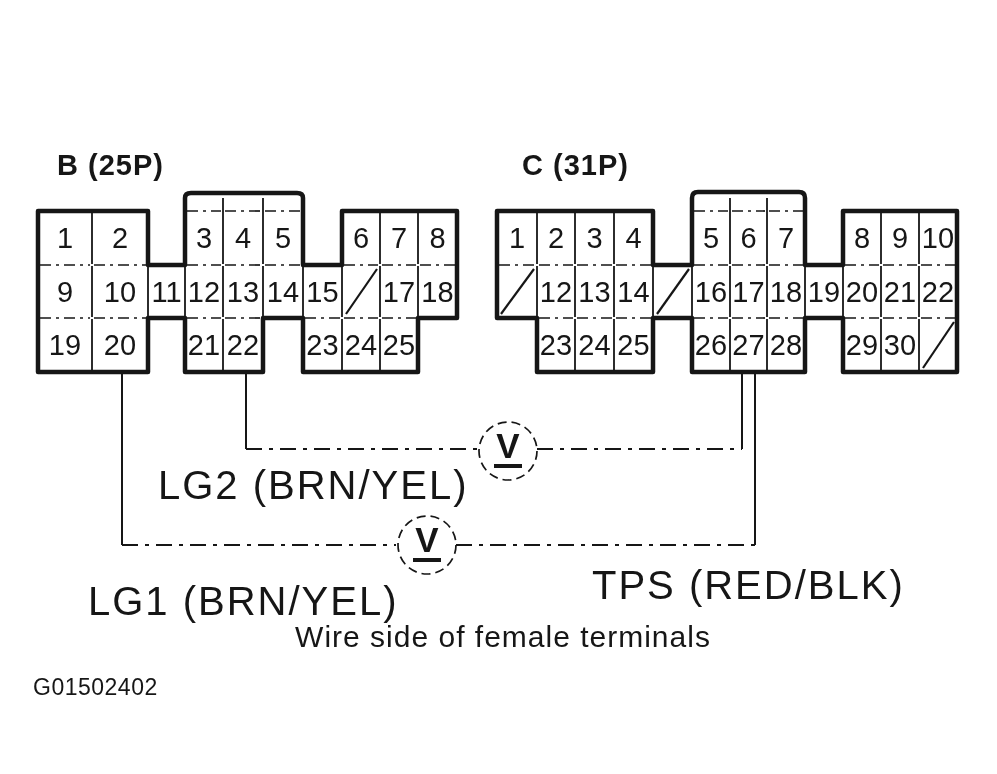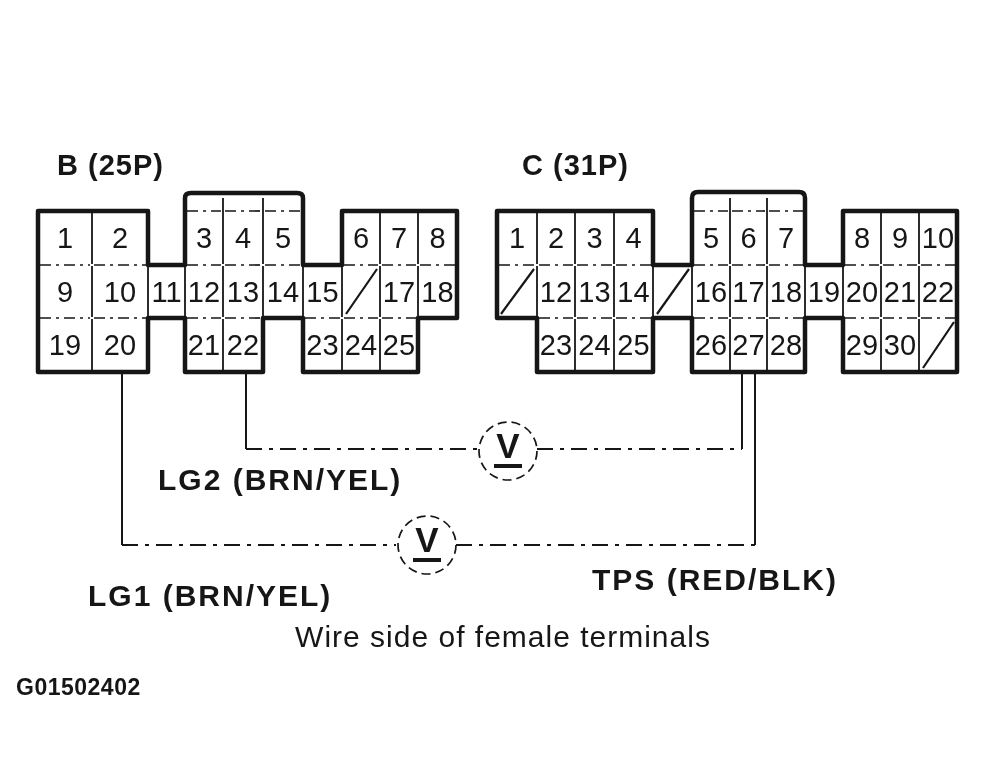--- a/index.html
+++ b/index.html
@@ -5,26 +5,26 @@
   :root{ --ink:#161616; --bg:#ffffff; }
   html,body{margin:0;padding:0;background:var(--bg);}
   body{width:997px;height:774px;overflow:hidden;font-family:"Liberation Sans","DejaVu Sans",sans-serif;}
   .canvas{position:relative;width:997px;height:774px;background:var(--bg);}
   .canvas svg{position:absolute;left:0;top:0;}
   .lbl{position:absolute;color:var(--ink);white-space:nowrap;text-align:center;}
   .title{left:262px;top:66px;width:400px;text-align:center;font-size:31px;font-weight:bold;letter-spacing:1.5px;}
   .conn-label{font-size:29px;font-weight:bold;letter-spacing:1px;}
   .conn-label.b{left:57px;top:149px;}
   .conn-label.c{left:522px;top:149px;}
-  .wire-label{font-size:30px;font-weight:bold;letter-spacing:2px;}
+  .wire-label{font-size:40px;font-weight:normal;letter-spacing:2px;}
   .wire-label.lg2{left:158px;top:463px;}
   .wire-label.lg1{left:88px;top:579px;}
   .wire-label.tps{left:592px;top:563px;}
   .caption{left:248px;top:620px;width:510px;text-align:center;font-size:30px;letter-spacing:1px;}
-  .figure-id{left:16px;top:674px;font-size:23px;font-weight:bold;letter-spacing:0.5px;}
+  .figure-id{left:33px;top:674px;font-size:23px;font-weight:normal;letter-spacing:0.5px;}
 
   
   .perimeter{fill:none;stroke:var(--ink);stroke-width:4.5;stroke-linejoin:round;stroke-linecap:square;}
   .thin{stroke:var(--ink);stroke-width:1.8;}
   .dashdot{stroke:var(--ink);stroke-width:1.7;stroke-dasharray:11 5 3 5;}
   .slash{stroke:var(--ink);stroke-width:2.2;}
   .wire{stroke:var(--ink);stroke-width:2;}
   .wiredash{stroke:var(--ink);stroke-width:2;stroke-dasharray:16 7 4 7;}
   .meter{fill:none;stroke:var(--ink);stroke-width:1.7;stroke-dasharray:9 5;}
   .pin{font-family:"Liberation Sans","DejaVu Sans",sans-serif;font-size:29px;fill:var(--ink);text-anchor:middle;}

